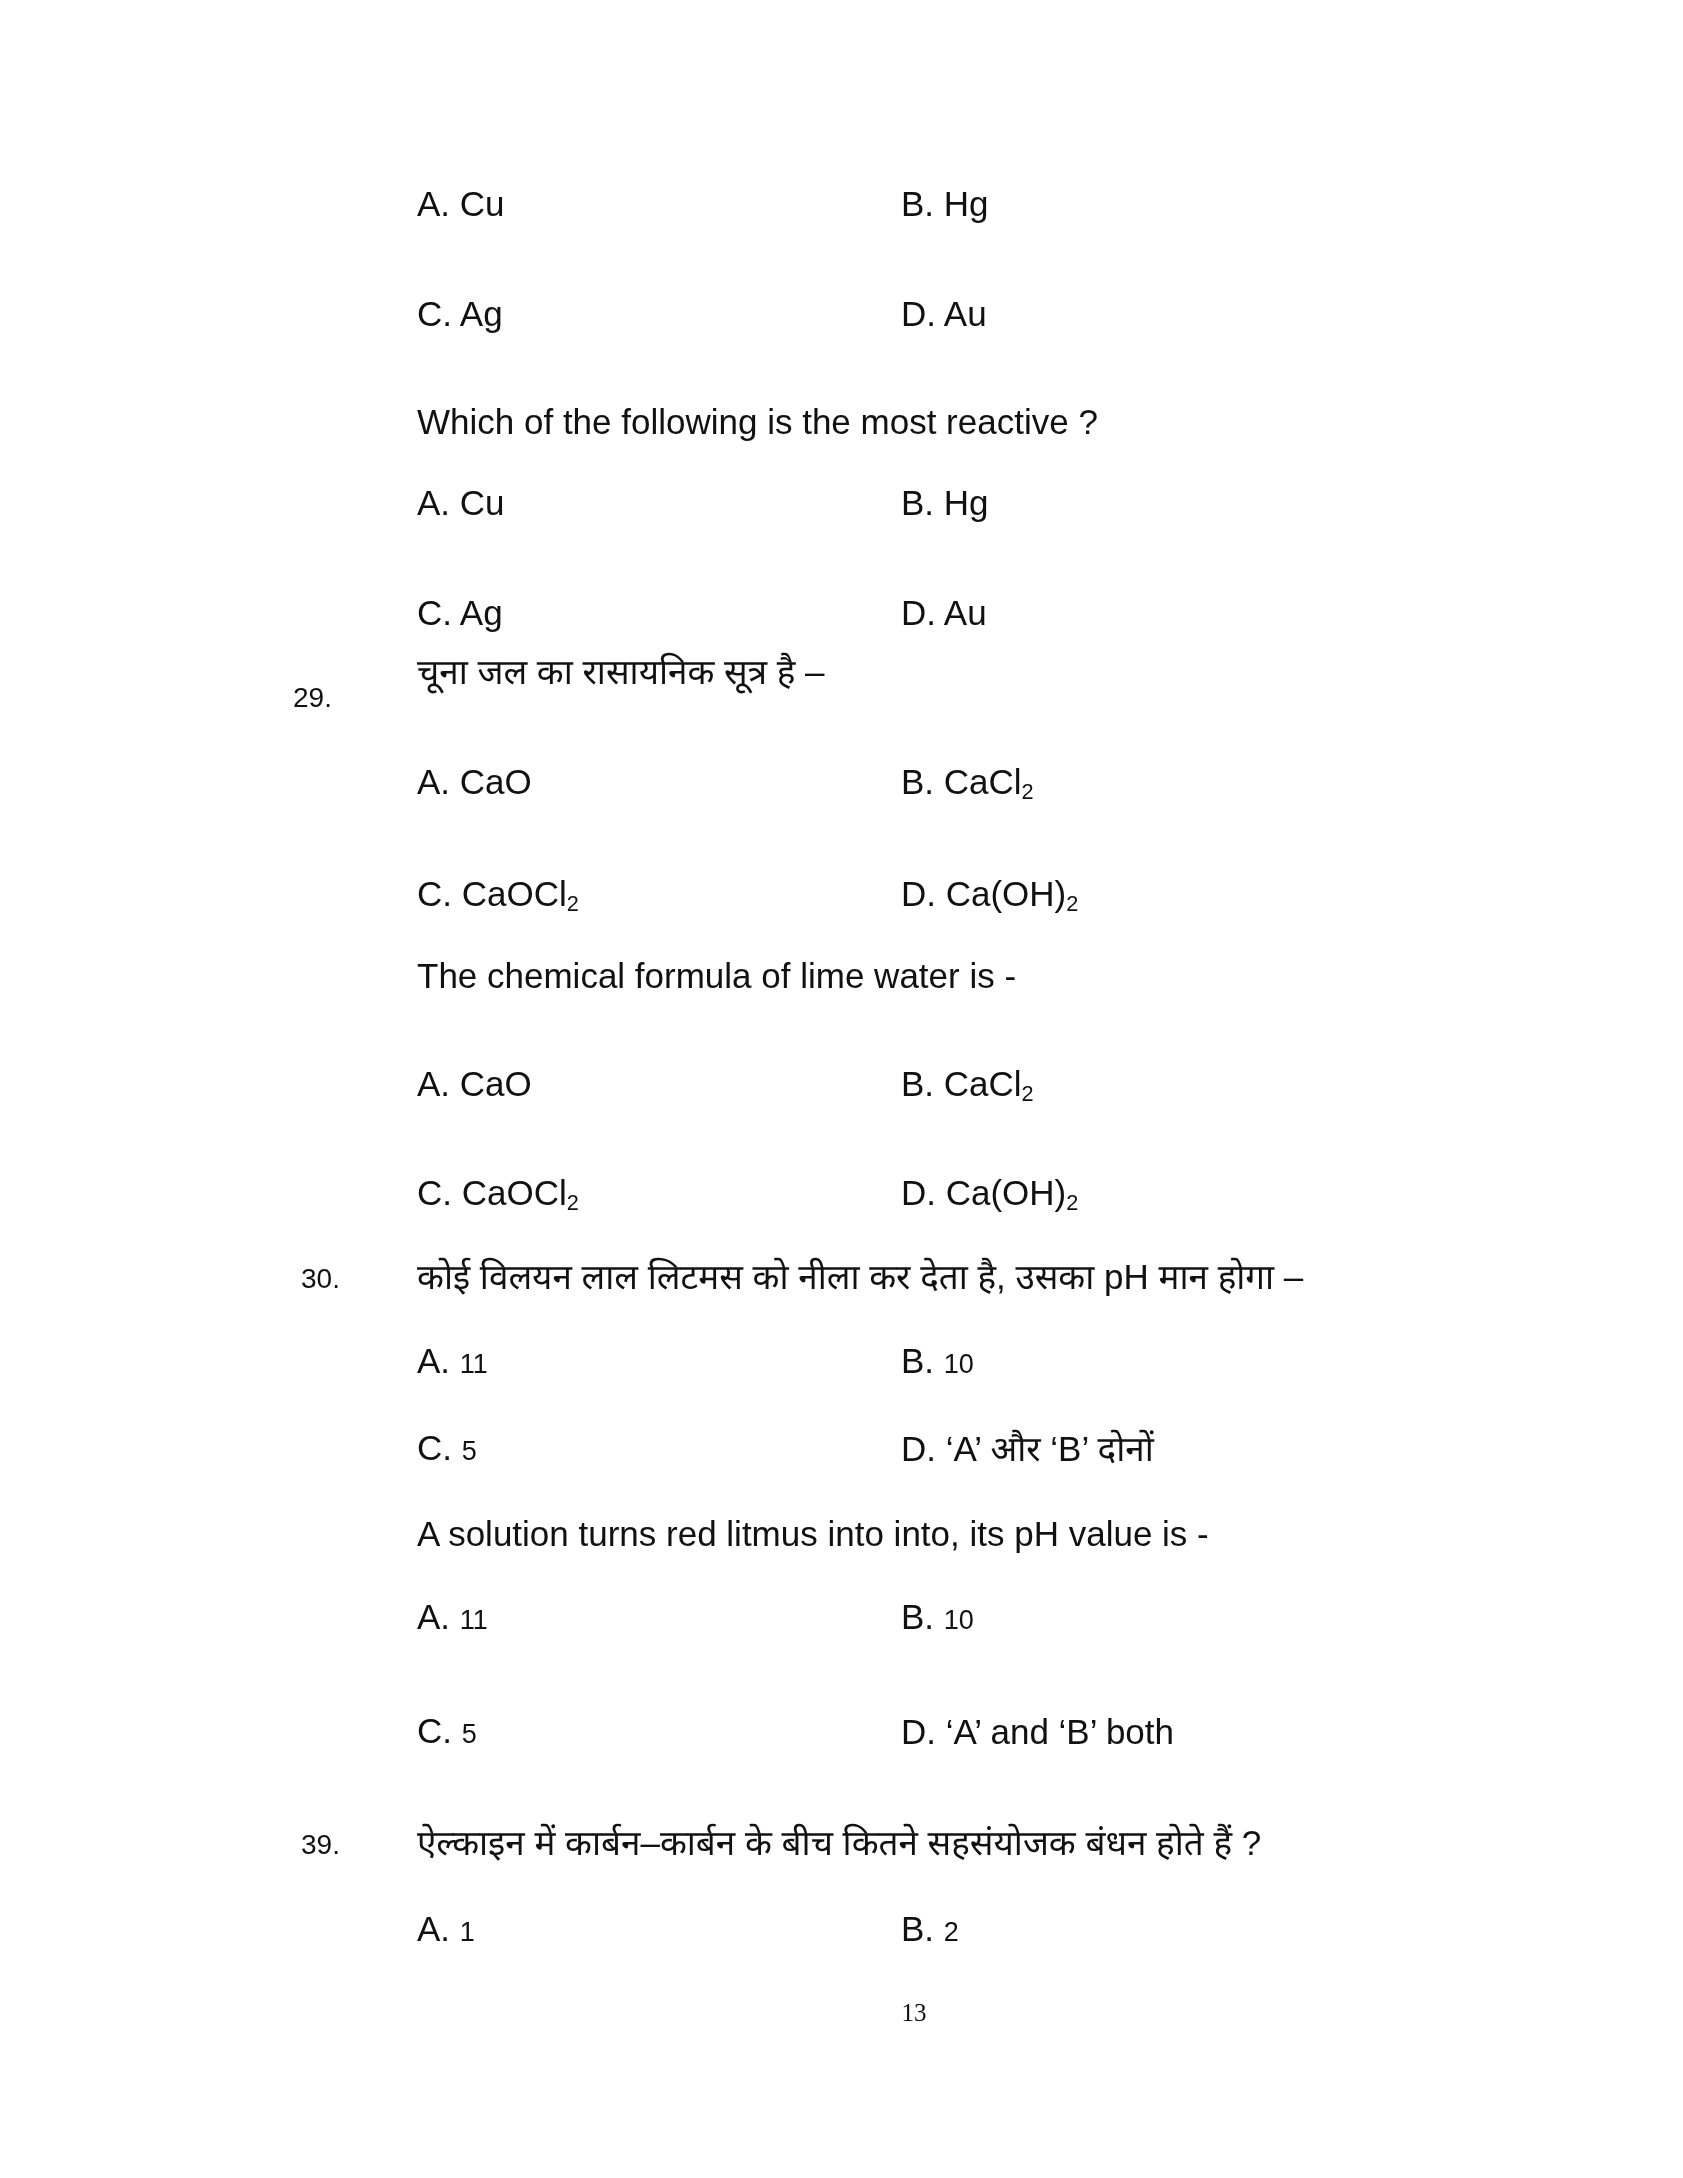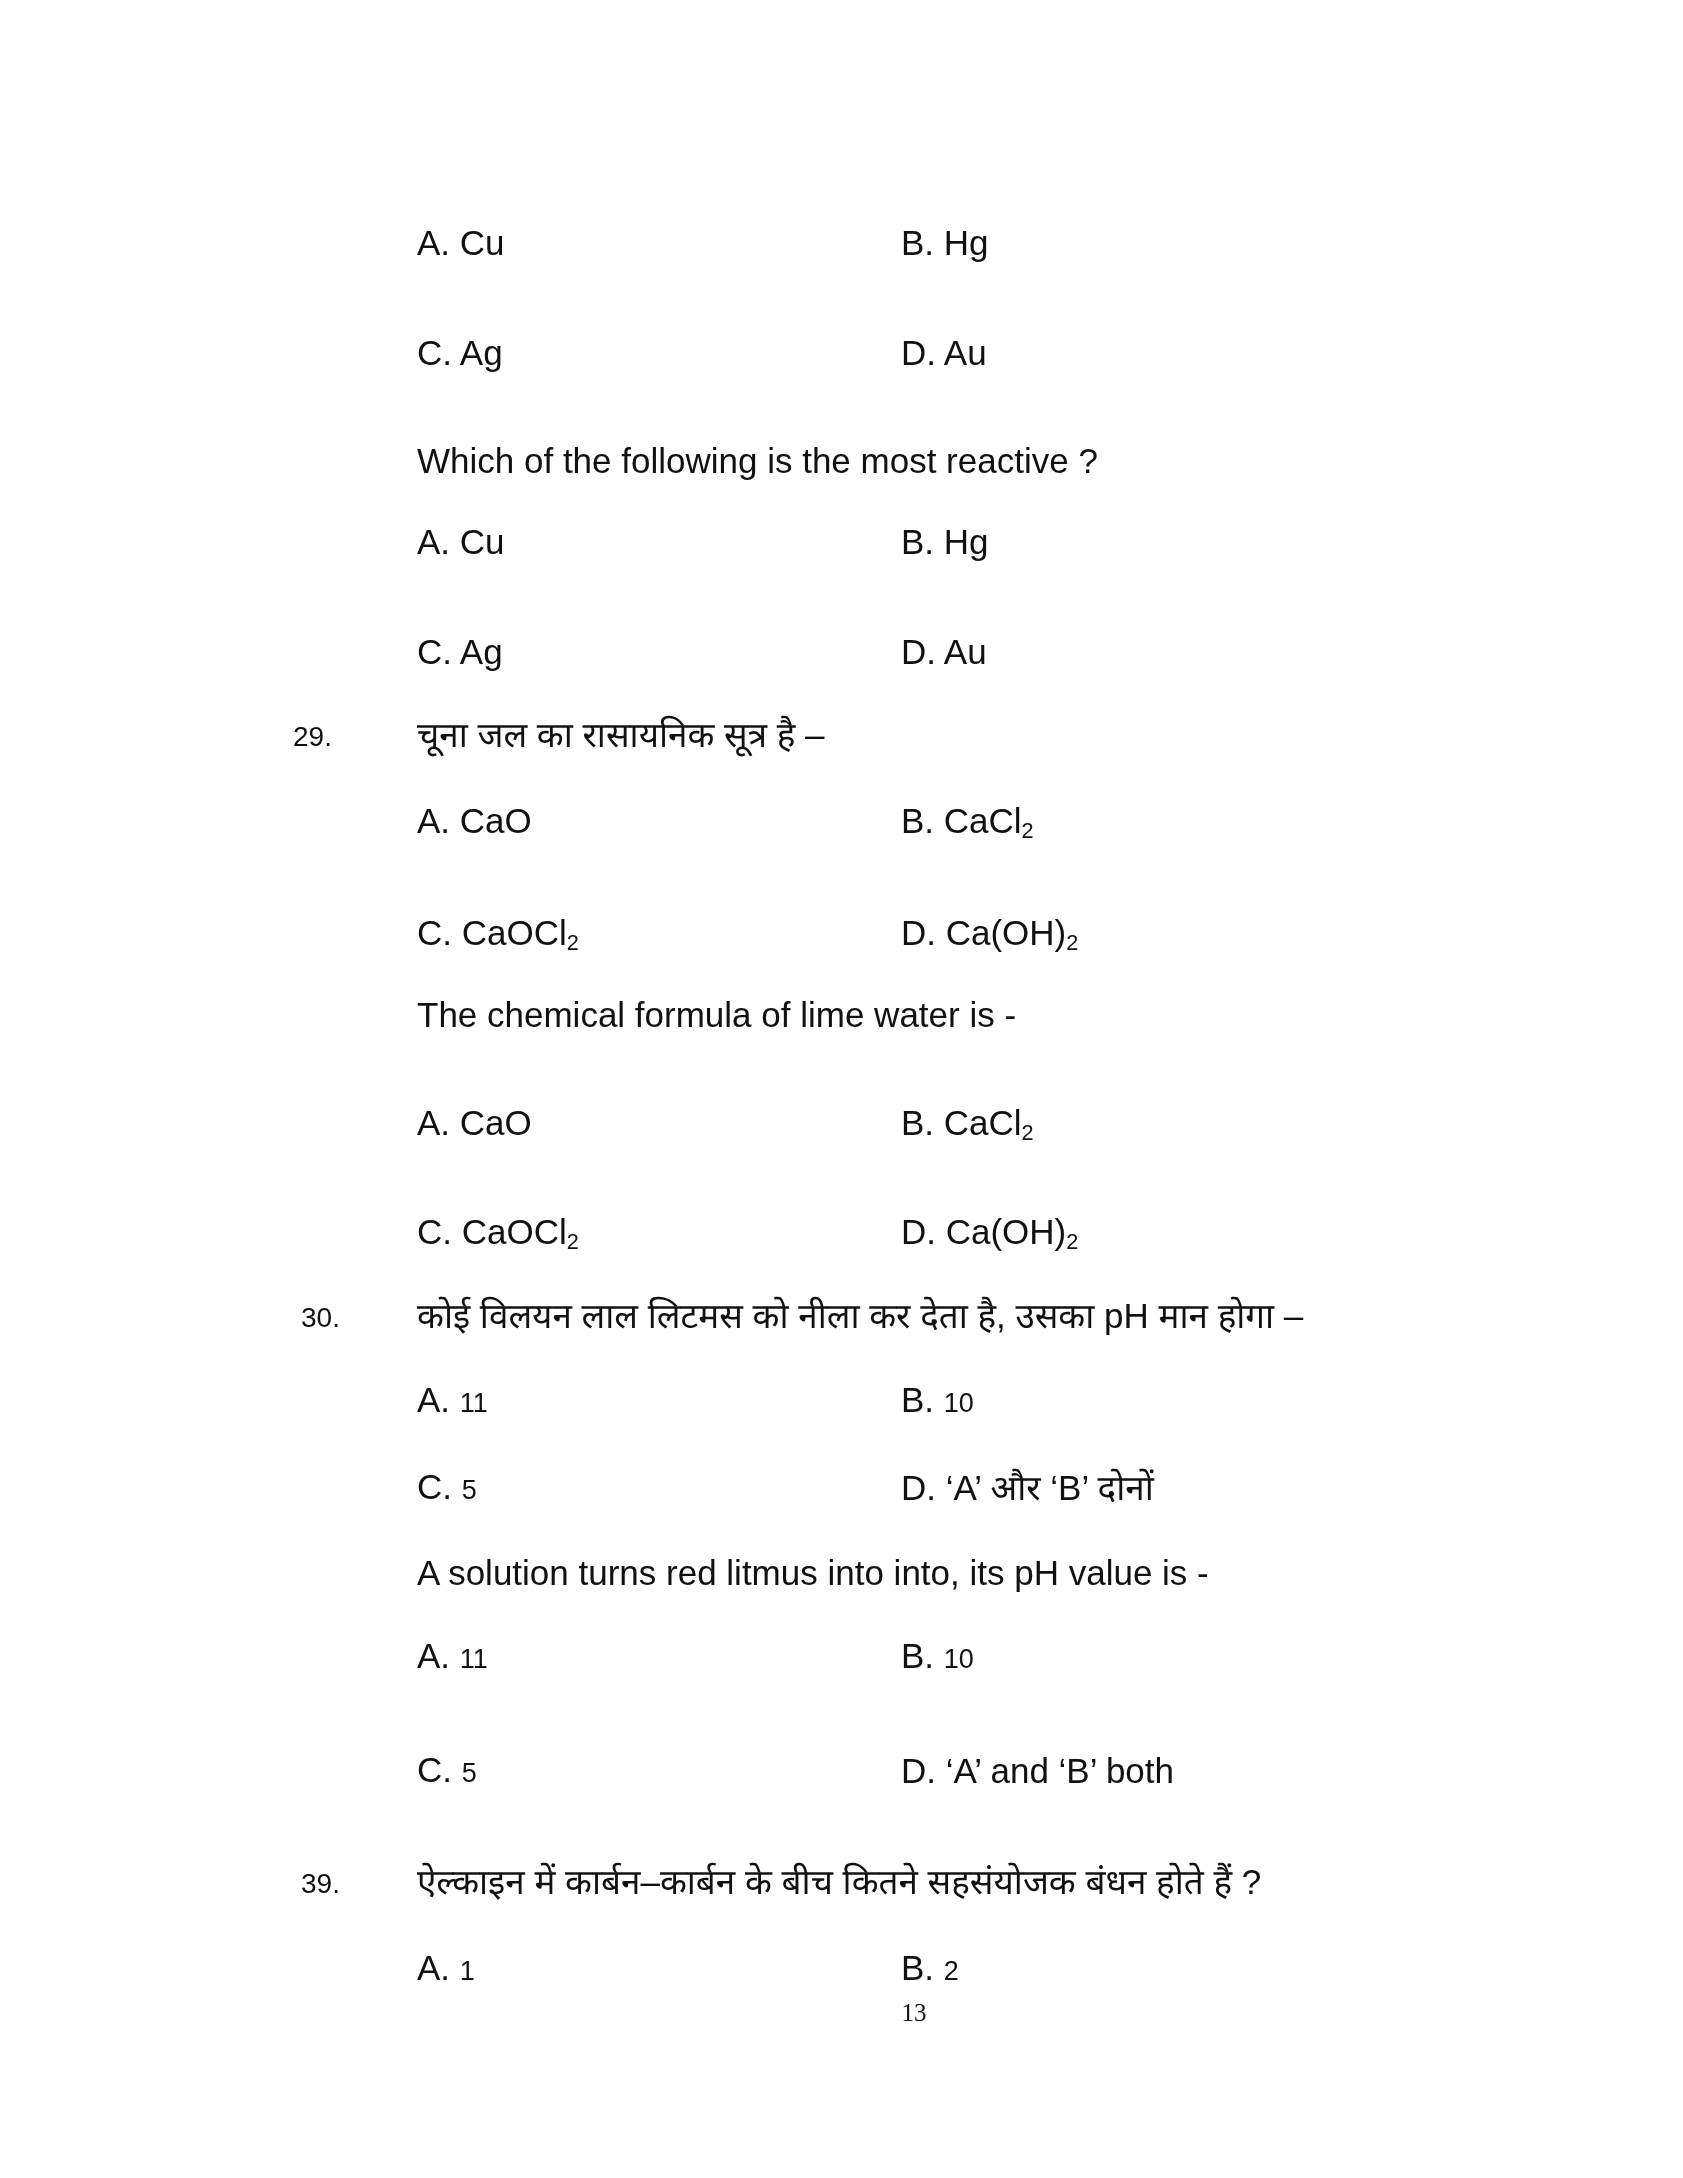--- a/index.html
+++ b/index.html
@@ -1,38 +1,38 @@
 <!DOCTYPE html>
 <html><head>
 <meta charset="utf-8">
 <style>
   html,body{margin:0;padding:0;background:#fff;}
   body{width:1683px;height:2178px;position:relative;overflow:hidden;font-family:"Liberation Sans",sans-serif;color:#111;}
-  .t{position:absolute;white-space:nowrap;font-size:35px;line-height:40px;transform:translateY(-50%);margin-top:39px;}
+  .t{position:absolute;white-space:nowrap;font-size:35px;line-height:40px;transform:translateY(-50%);}
   .num{font-size:28px;}
   .small{font-size:27px;}
   .pg{position:absolute;font-family:"Liberation Serif",serif;font-size:25px;transform:translate(-50%,-50%);margin-left:48px;}
   sub{font-size:0.62em;vertical-align:-0.25em;line-height:0;}
 </style>
 </head>
 <body>
 
 <div class="t" style="left:417px;top:204px">A. Cu</div>
 <div class="t" style="left:901px;top:204px">B. Hg</div>
 <div class="t" style="left:417px;top:314px">C. Ag</div>
 <div class="t" style="left:901px;top:314px">D. Au</div>
 
 <div class="t" style="left:417px;top:422px">Which of the following is the most reactive ?</div>
 <div class="t" style="left:417px;top:503px">A. Cu</div>
 <div class="t" style="left:901px;top:503px">B. Hg</div>
 <div class="t" style="left:417px;top:613px">C. Ag</div>
 <div class="t" style="left:901px;top:613px">D. Au</div>
 
 <div class="t num" style="left:293px;top:698px">29.</div>
-<div class="t" style="left:417px;top:696px">चूना जल का रासायनिक सूत्र है –</div>
+<div class="t" style="left:417px;top:672px">चूना जल का रासायनिक सूत्र है –</div>
 
 <div class="t" style="left:417px;top:782px"><span>A. CaO</span></div>
 <div class="t" style="left:901px;top:782px"><span>B. CaCl</span><sub>2</sub></div>
 <div class="t" style="left:417px;top:894px"><span>C. CaOCl</span><sub>2</sub></div>
 <div class="t" style="left:901px;top:894px"><span>D. Ca(OH)</span><sub>2</sub></div>
 
 <div class="t" style="left:417px;top:976px">The chemical formula of lime water is -</div>
 <div class="t" style="left:417px;top:1084px"><span>A. CaO</span></div>
 <div class="t" style="left:901px;top:1084px"><span>B. CaCl</span><sub>2</sub></div>
 <div class="t" style="left:417px;top:1193px"><span>C. CaOCl</span><sub>2</sub></div>

